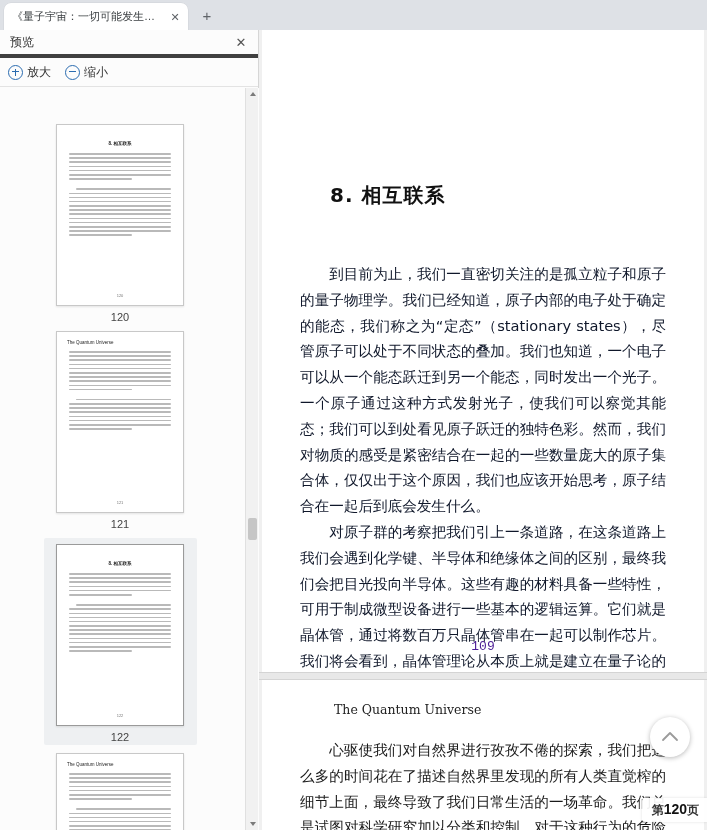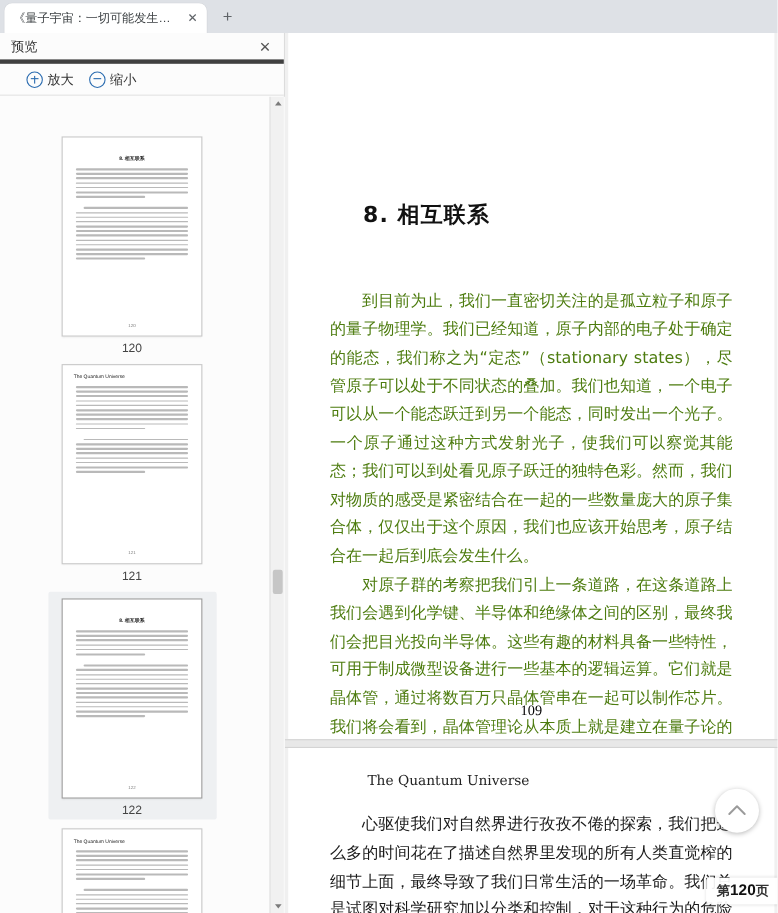--- a/index.html
+++ b/index.html
@@ -71,21 +71,21 @@
   .preview-close {
     position: absolute; right: 10px; top: 6px;
     width: 14px; height: 14px;
     font-size: 13px; color: #555; text-align: center;
     line-height: 13px; cursor: pointer;
   }
   .preview-toolbar {
     height: 29px;
     border-bottom: 1px solid #e3e3e3;
     display: flex; align-items: center;
-    padding-left: 24px;
+    padding-left: 8px;
     background: #fcfcfc;
   }
   .zoom-btn {
     display: flex; align-items: center;
     margin-right: 14px; cursor: pointer;
   }
   .zoom-btn .glyph {
     width: 15px; height: 15px;
     border: 1.4px solid #2b6cb0;
     border-radius: 50%;
@@ -208,30 +208,30 @@
   .chapter-title {
     margin: 152px 0 0 68px;
     font-size: 20px; font-weight: bold; color: #111;
     font-family: "DejaVu Sans", sans-serif;
     letter-spacing: 1px;
   }
   .body-text {
     margin: 52px 38px 0 38px;
     font-size: 14.6px;
     line-height: 25.8px;
-    color: #4d7c0f;
+    color: #0f172a;
     text-align: justify;
     font-family: "DejaVu Sans", sans-serif;
   }
   .body-text p { margin: 0; text-indent: 2em; }
   .body-text p + p { margin-top: 0; }
   .page-number {
     position: absolute; bottom: 18px; left: 0; right: 0;
-    text-align: center; font-size: 13px; color: #000000;
-    font-family: Liberation Serif, serif;
+    text-align: center; font-size: 13px; color: #4c1d95;
+    font-family: Liberation Mono, monospace;
   }
   .running-head {
     margin: 22px 0 0 72px;
     font-size: 12.5px; color: #222;
     font-family: "DejaVu Serif", serif;
   }
   .p2-text {
     margin: 20px 38px 0 38px;
     font-size: 14.6px; line-height: 25.8px;
     color: #1a1a1a; text-align: justify;

